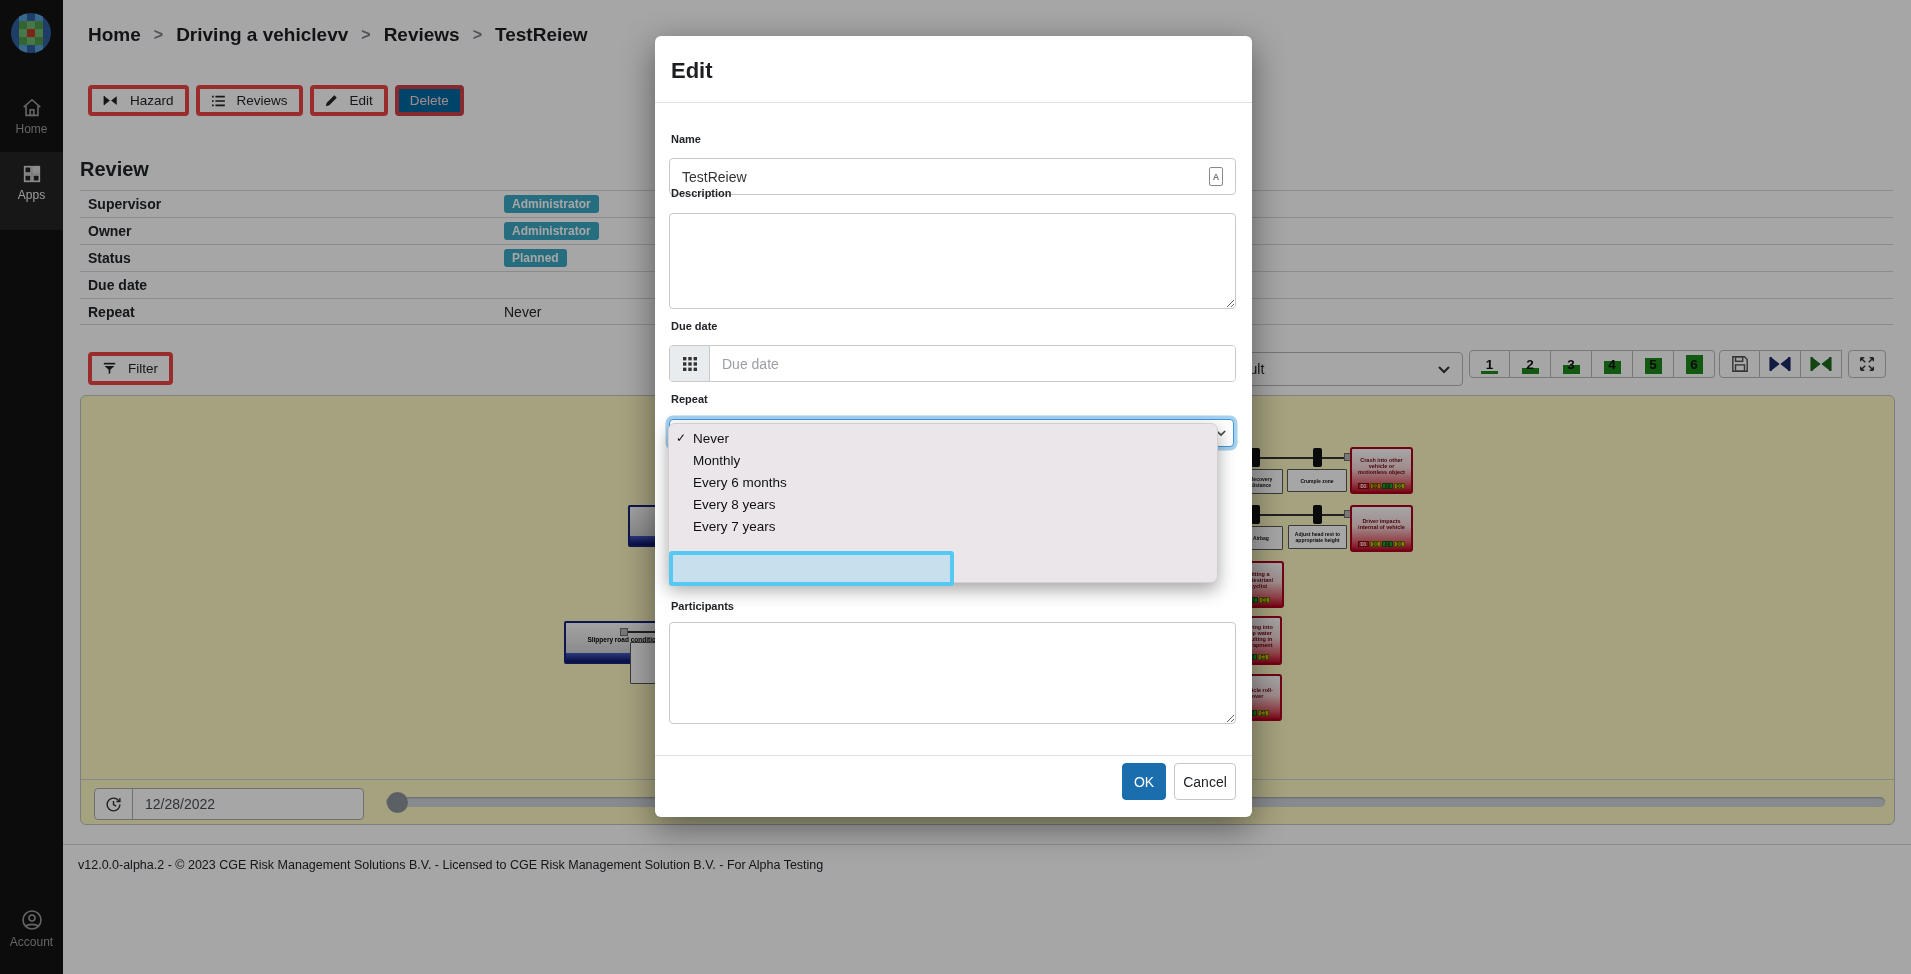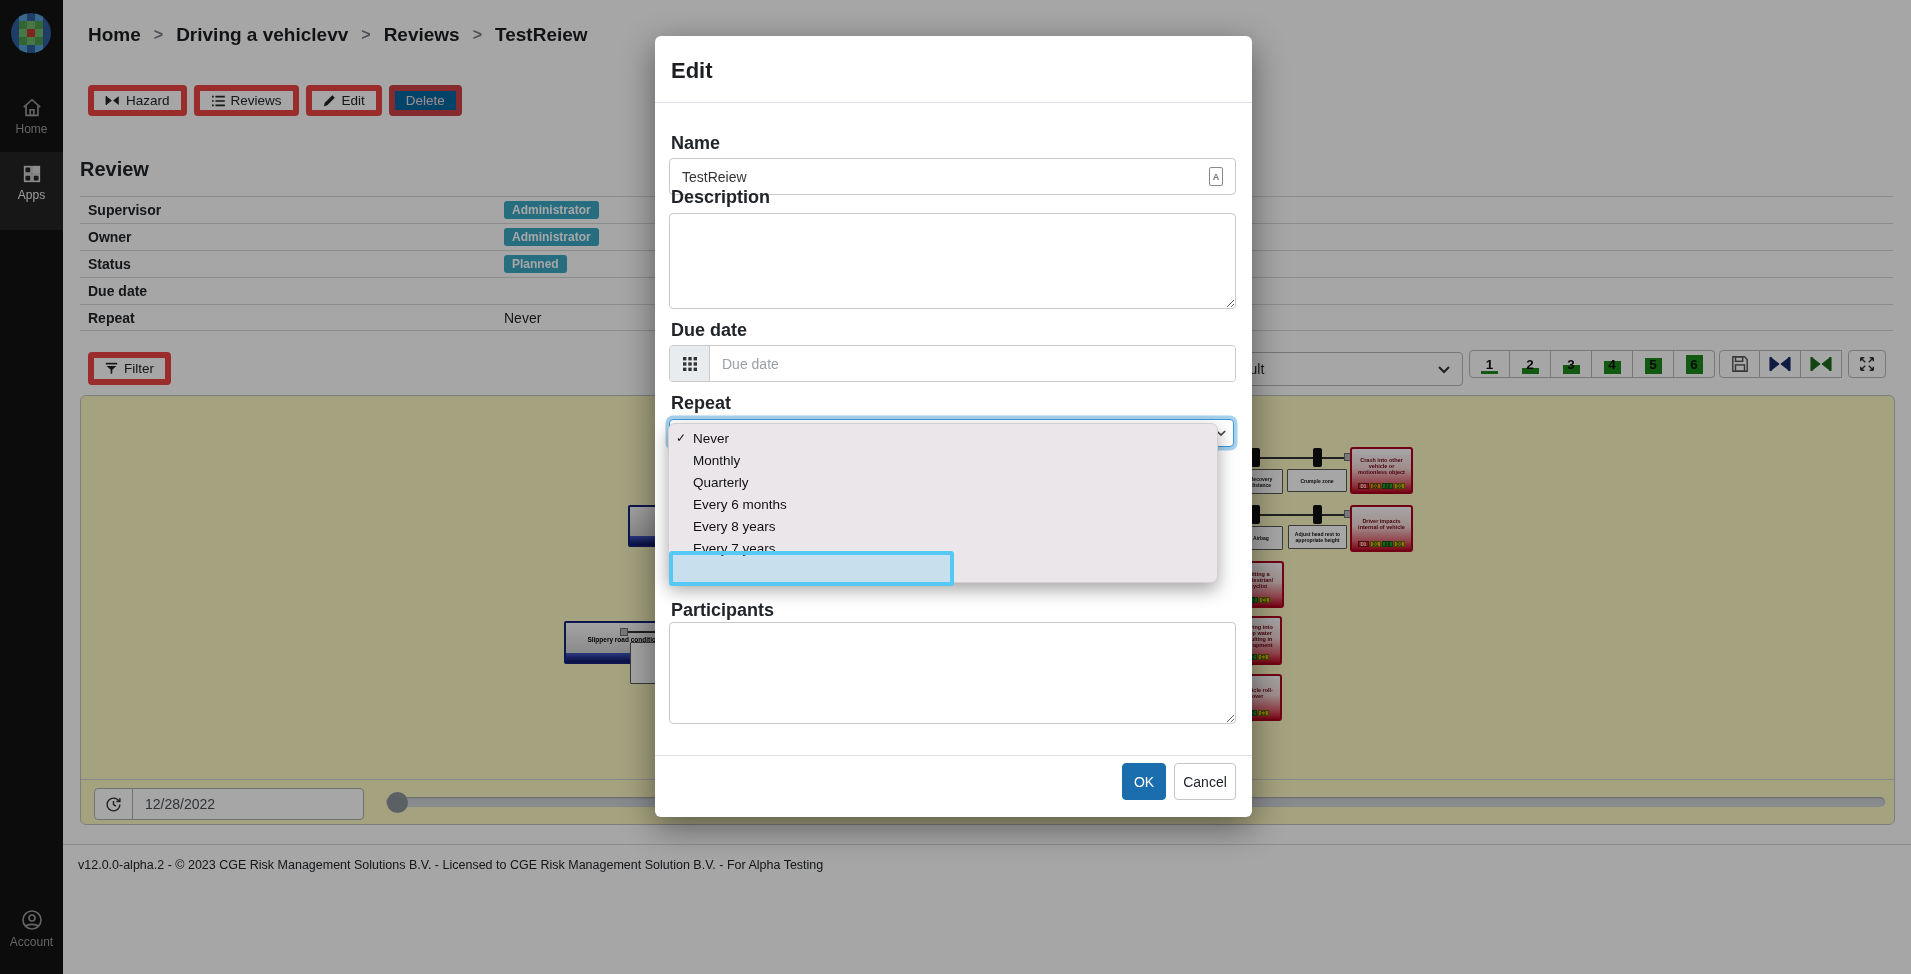--- a/index.html
+++ b/index.html
@@ -13,27 +13,27 @@
   .side-apps-block { position:absolute; left:0; top:152px; width:63px; height:78px; background:#242424; }
   .side-apps { color:#ededed; }
   .logo { position:absolute; left:11px; top:13px; }
 
   
   .breadcrumb { position:absolute; left:88px; top:24px; display:flex; align-items:center; gap:13px; font-size:19px; font-weight:700; color:#1c1e21; z-index:1; }
   .breadcrumb .sep { color:#7a7f85; font-size:16px; font-weight:700; }
 
   
   .toolbar { position:absolute; left:88px; top:85px; display:flex; gap:7px; z-index:1; }
-  .btn { display:inline-flex; align-items:center; gap:6px; height:31px; padding:0 11px; background:#fff;
-         border:6px solid #ef4444; border-radius:4px; font-size:13.5px; color:#212529; cursor:pointer; }
+  .btn { display:inline-flex; align-items:center; gap:12px; height:31px; padding:0 11px; background:#fff;
+         border:4px solid #ef4444; border-radius:4px; font-size:13.5px; color:#212529; cursor:pointer; }
   .btn-danger { background:#0369a1; border-color:#cc4149; color:#f2d8da; }
 
   
   .review-title { position:absolute; left:80px; top:158px; font-size:20px; font-weight:700; z-index:1; }
-  .review-table { position:absolute; left:80px; top:196px; width:1813px; z-index:1; }
+  .review-table { position:absolute; left:80px; top:190px; width:1813px; z-index:1; }
   .rrow { display:flex; align-items:center; height:27px; border-top:1px solid #d8d8d8; font-size:14px; }
   .rrow:last-child { border-bottom:1px solid #d8d8d8; }
   .rlabel { width:424px; padding-left:8px; font-weight:700; }
   .badge { display:inline-block; background:#3aa8c4; color:#fff; font-size:12px; font-weight:700;
            padding:3px 8px; border-radius:3px; line-height:1; }
 
   
   .filter-btn { position:absolute; left:88px; top:352px; z-index:1; height:33px; }
   .diagram-select { position:absolute; left:1206px; top:352px; width:257px; height:34px; background:#fff;
                     border:1px solid #b7b7b7; border-radius:4px; display:flex; align-items:center;
@@ -97,21 +97,21 @@
   .page-foot { position:absolute; left:78px; top:858px; font-size:12.5px; color:#212529; z-index:1; }
 
   
   .overlay { position:absolute; left:0; top:0; width:1911px; height:974px; background:rgba(0,0,0,.35); z-index:10; }
 
   
   .modal { position:absolute; left:655px; top:36px; width:597px; height:781px; background:#fff;
            border-radius:6px; box-shadow:0 10px 34px rgba(0,0,0,.45); z-index:20; }
   .modal-title { position:absolute; left:16px; top:22px; font-size:22px; font-weight:700; color:#1c1e21; }
   .modal-hline { position:absolute; left:0; top:66px; width:100%; border-top:1px solid #dee2e6; }
-  .flabel { position:absolute; left:16px; font-size:18px; font-weight:700; color:#212529; }
+  .flabel { position:absolute; left:16px; font-size:11px; font-weight:700; color:#212529; }
   .finput { position:absolute; left:14px; width:567px; height:37px; border:1px solid #c9c9c9; border-radius:4px;
             font-size:14px; color:#333; padding:0 30px 0 12px; font-family:"Liberation Sans",sans-serif; outline:none; }
   .ftext  { position:absolute; left:14px; width:567px; border:1px solid #c9c9c9; border-radius:4px;
             font-size:14px; color:#333; padding:8px 12px; resize:vertical; font-family:"Liberation Sans",sans-serif; outline:none; }
   .autofill-ic { position:absolute; left:554px; top:131px; width:14px; height:19px; border:1.5px solid #8a8a8a;
             border-radius:2px; display:flex; align-items:center; justify-content:center; font-size:9px;
             color:#777; font-weight:700; }
   .igroup { position:absolute; left:14px; width:567px; height:37px; display:flex; border:1px solid #c9c9c9;
             border-radius:4px; overflow:hidden; }
   .igroup .prep { width:40px; background:#e9ecef; border-right:1px solid #c9c9c9; display:flex;
@@ -457,24 +457,20 @@
     <div class="opt">
       <span class="chk">✓</span>
       <span>Never</span>
     </div>
     <div class="opt">
       <span class="chk"></span>
       <span>Monthly</span>
     </div>
     <div class="opt">
       <span class="chk"></span>
-      <span>Quarterly</span>
-    </div>
-    <div class="opt">
-      <span class="chk"></span>
       <span>Every 6 months</span>
     </div>
     <div class="opt">
       <span class="chk"></span>
       <span>Every 8 years</span>
     </div>
     <div class="opt">
       <span class="chk"></span>
       <span>Every 7 years</span>
     </div>

